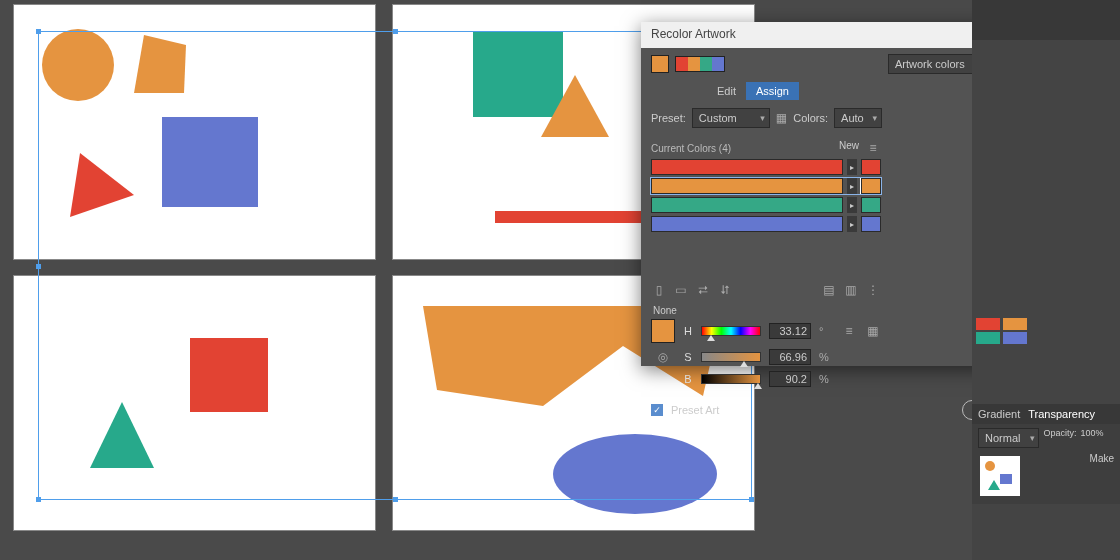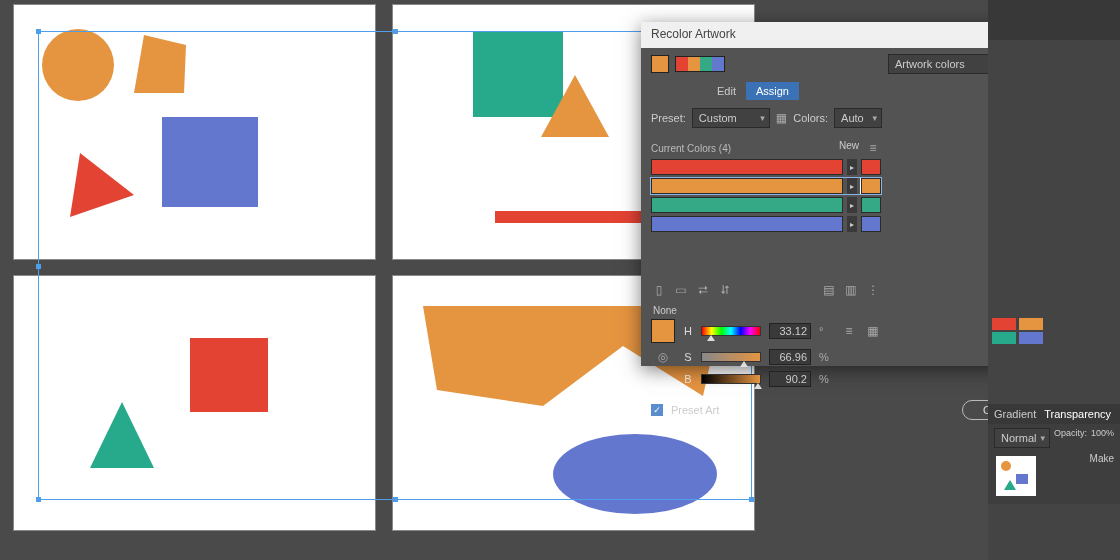--- a/index.html
+++ b/index.html
@@ -37,21 +37,21 @@
 .hsb-swatch{width:24px;height:24px;border:1px solid #222}
 .hsb-label{width:10px;text-align:center;color:#ddd}
 .slider{flex:1;height:10px;position:relative;border:1px solid #333}
 .slider .thumb{position:absolute;top:8px;width:0;height:0;border-left:4px solid transparent;border-right:4px solid transparent;border-bottom:6px solid #ddd}
 .hsb-val{width:42px;background:#3a3a3a;border:1px solid #222;padding:1px 3px;text-align:right}
 .unit{width:14px;color:#aaa}
 .ftr{display:flex;align-items:center;padding:10px;gap:8px}
 .cb{width:12px;height:12px;background:#5a8dce;display:inline-flex;align-items:center;justify-content:center;font-size:9px;color:#fff}
 .btn{min-width:58px;height:20px;border:1px solid #888;border-radius:10px;background:transparent;color:#ddd;text-align:center;line-height:18px;font-size:11px}
 .btn.primary{border-color:#bbb}
-.rightdock{position:absolute;right:0;top:0;width:132px;height:560px;background:#444}
+.rightdock{position:absolute;right:0;top:0;width:148px;height:560px;background:#444}
 .tabrow{display:flex;gap:8px;padding:4px 6px;background:#383838;font-size:10px}
 .tabrow .on{color:#fff}
 .panel{background:#3e3e3e;padding:4px 6px}
 .mini{width:40px;height:40px;background:#fff;margin:4px 2px;display:inline-block}
 .colblock{width:24px;height:12px;display:inline-block}
 .disclose{position:absolute;left:1084px;top:232px;width:8px;height:14px;background:#333;color:#aaa;font-size:9px;text-align:center;line-height:14px}
 </style>
 </head>
 <body>
 

